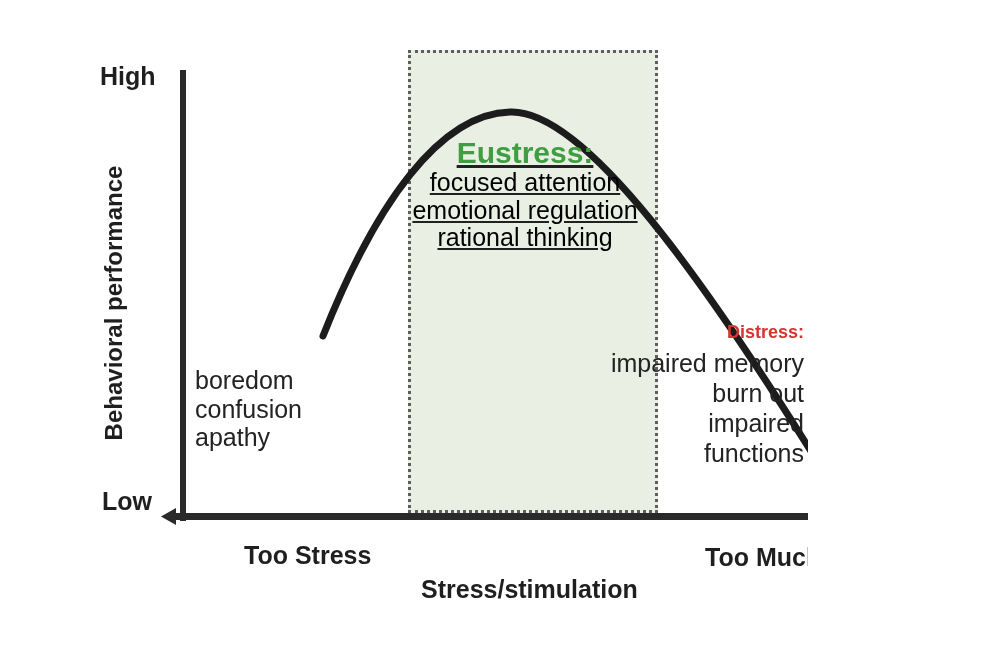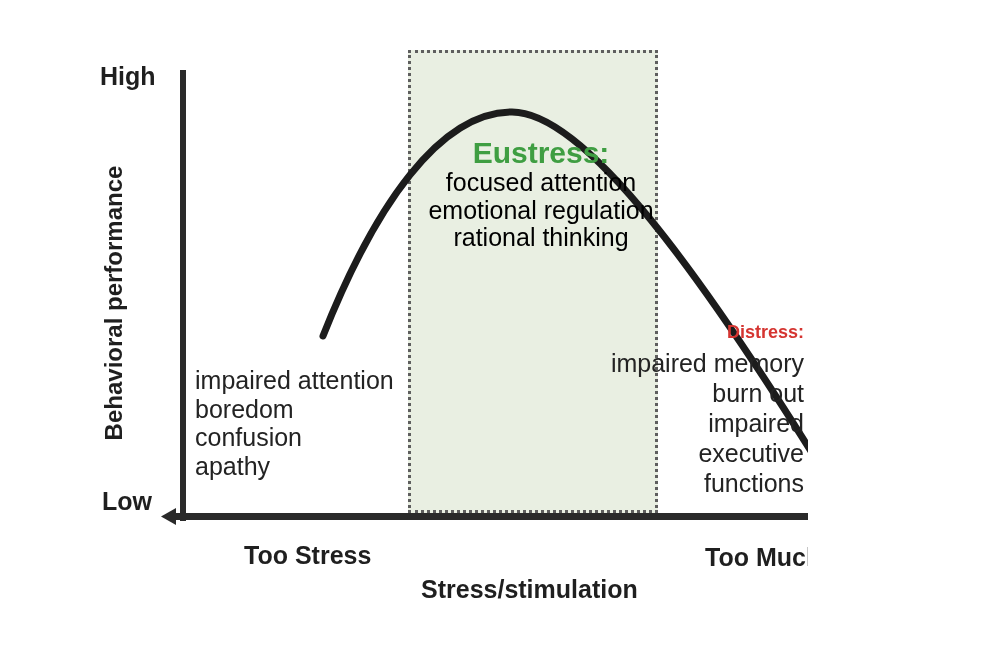--- a/index.html
+++ b/index.html
@@ -34,22 +34,22 @@
 
   .y-title-anchor { left: 114px; top: 303px; width: 0; height: 0; }
   .y-title {
     position: absolute;
     transform: translate(-50%, -50%) rotate(-90deg);
     font-size: 24px; font-weight: bold; color: #1f1f1f;
     white-space: nowrap;
   }
 
   .eustress-block {
-    left: 416px; top: 137px; width: 250px;
-    text-align: center; z-index: 3;
+    left: 400px; top: 137px; width: 250px;
+    text-align: center; z-index: 3; text-decoration: underline;
   }
   .eustress-heading {
     font-size: 30px; font-weight: 600; color: #3f9e42;
     line-height: 32px;
   }
   .eustress-line {
     font-size: 25px; font-weight: 400; color: #000000;
     line-height: 27.5px;
   }
 
@@ -102,28 +102,26 @@
   <div class="abs txt x-title" style="left:421px; top:575px;">Stress/stimulation</div>
 
   <div class="abs eustress-block">
     <div class="eustress-heading">Eustress:</div>
     <div class="eustress-line">focused attention</div>
     <div class="eustress-line">emotional regulation</div>
     <div class="eustress-line">rational thinking</div>
   </div>
 
   <div class="abs txt understim-block">
-    <div>impaired attention</div>
     <div>boredom</div>
     <div>confusion</div>
     <div>apathy</div>
   </div>
 
   <div class="abs txt distress-block">
     <div class="distress-heading">Distress:</div>
     <div>impaired memory</div>
     <div>burn out</div>
     <div>impaired</div>
-    <div>executive</div>
     <div>functions</div>
   </div>
 
 </div>
 
 </body></html>

